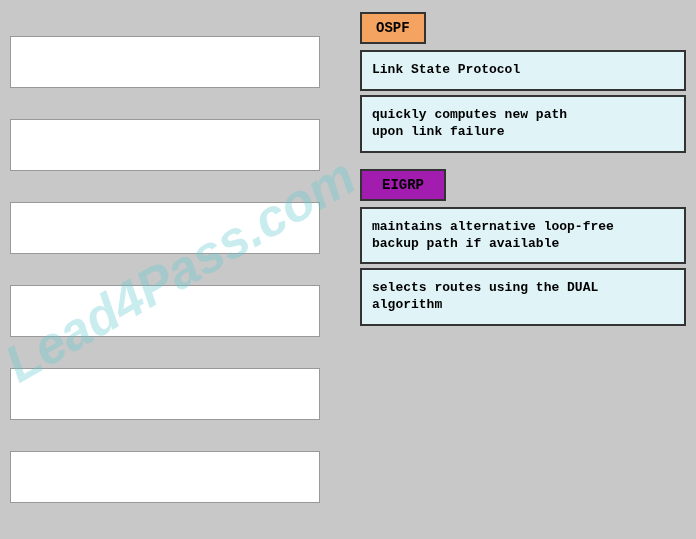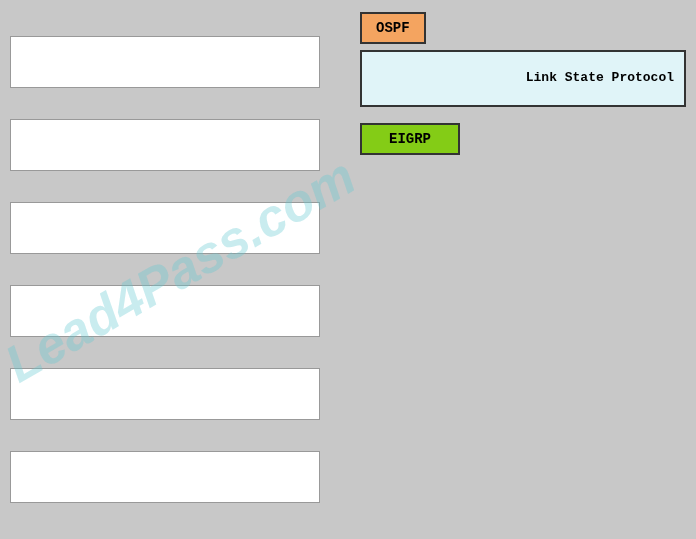--- a/index.html
+++ b/index.html
@@ -53,38 +53,37 @@
       border: 2px solid #333;
       padding: 6px 14px;
       display: inline-block;
       align-self: flex-start;
       margin-bottom: 2px;
       font-size: 14px;
       font-weight: bold;
     }
 
     .label-eigrp {
-      background: #84cc16;
+      background: #a21caf;
       border: 2px solid #333;
-      padding: 6px 27px;
+      padding: 6px 20px;
       display: inline-block;
       align-self: flex-start;
       margin-bottom: 2px;
       font-size: 14px;
       font-weight: bold;
     }
 
     .answer-box {
       background: #e0f4f8;
       border: 2px solid #333;
-      padding: 18px 10px;
+      padding: 10px 10px;
       font-size: 13px;
       font-weight: bold;
       line-height: 1.3;
-      text-align: right;
     }
 
     .watermark {
       position: absolute;
       top: 50%;
       left: 50%;
       transform: translate(-50%, -50%) rotate(-30deg);
       font-size: 52px;
       font-weight: bold;
       color: rgba(100, 200, 210, 0.35);
@@ -111,19 +110,28 @@
     <div class="drop-box"></div>
     <div class="drop-box"></div>
   </div>
 
   <div class="right-column">
     <div class="label-ospf">OSPF</div>
 
     <div class="answer-box">
       <span>Link State Protocol</span>
     </div>
+    <div class="answer-box">
+      <span>quickly computes new path<br>upon link failure</span>
+    </div>
 
     <div class="spacer"></div>
 
     <div class="label-eigrp">EIGRP</div>
 
+    <div class="answer-box">
+      <span>maintains alternative loop-free<br>backup path if available</span>
+    </div>
+    <div class="answer-box">
+      <span>selects routes using the DUAL<br>algorithm</span>
+    </div>
   </div>
 </div>
 
 </body></html>

